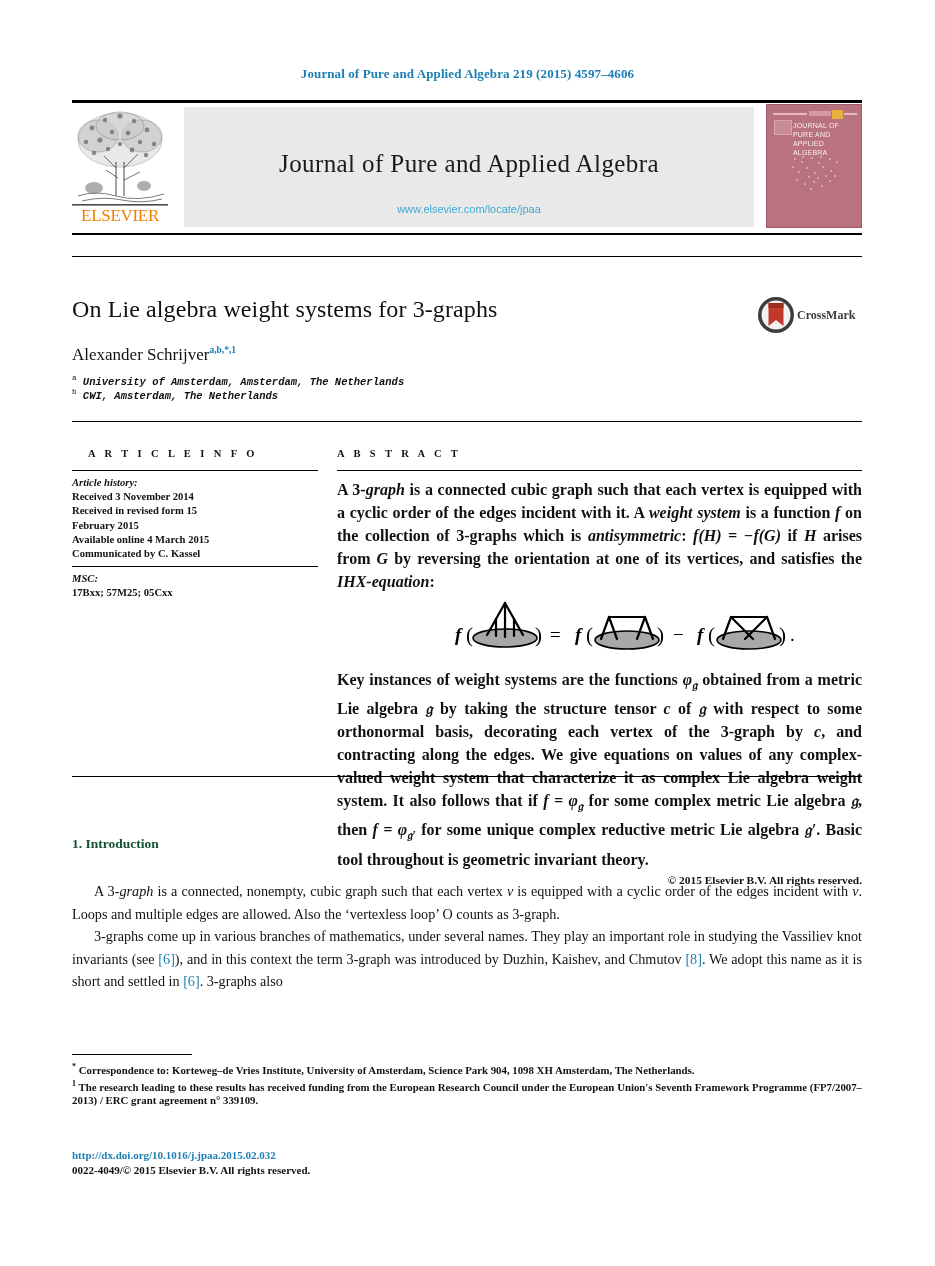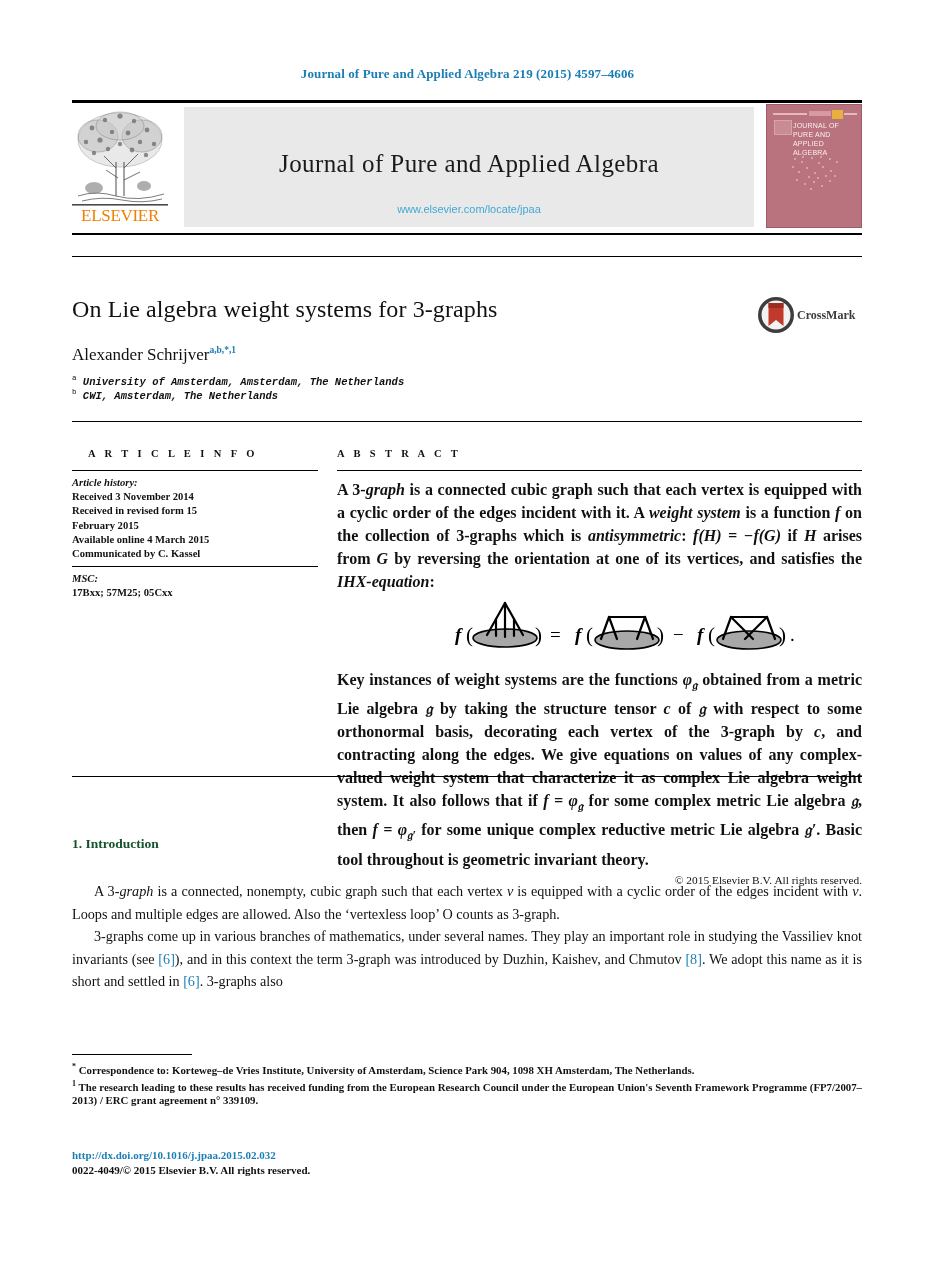--- a/index.html
+++ b/index.html
@@ -247,21 +247,21 @@
     font-size: 16px;
     line-height: 23px;
     font-weight: bold;
     color: #111;
     text-align: justify;
     padding-top: 7px;
   }
   .copyright {
     font-family: "Liberation Serif", serif;
     font-size: 11.4px;
-    font-weight: normal;
+    font-weight: bold;
     text-align: right;
     color: #111;
     padding-top: 3px;
   }
   .ihx-figure {
     width: 525px;
     height: 62px;
     position: relative;
     margin-top: 4px;
     margin-bottom: 2px;

